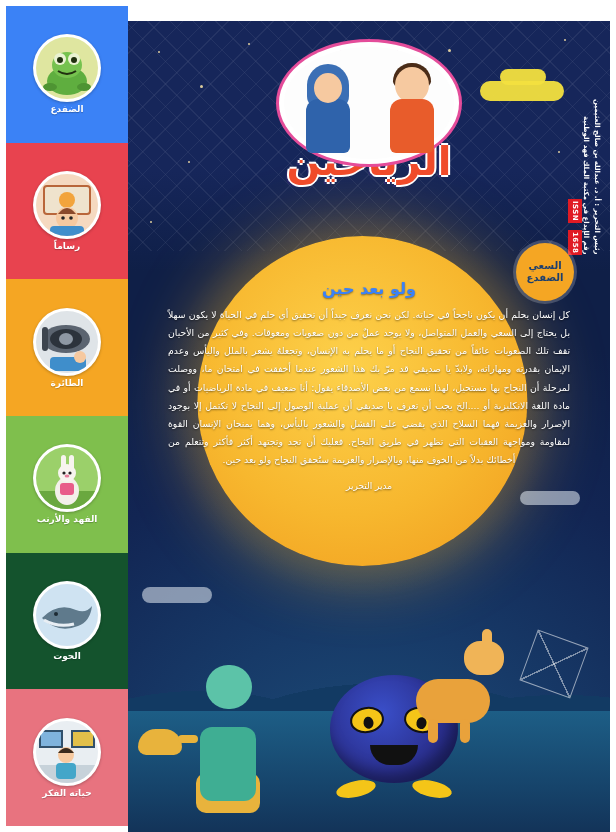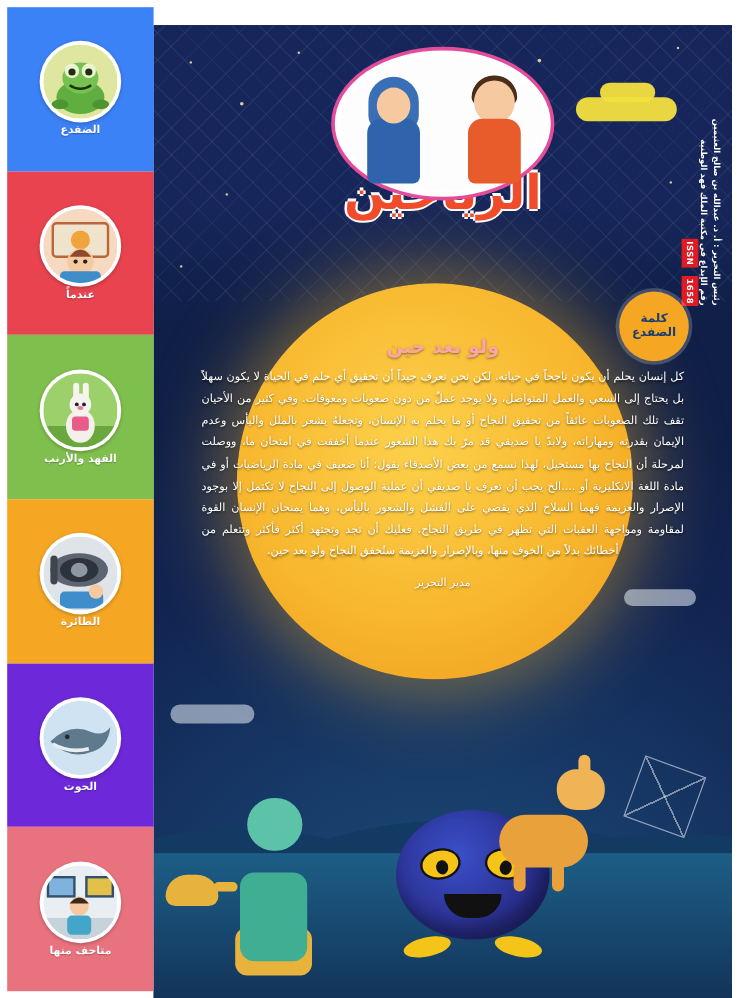--- a/index.html
+++ b/index.html
@@ -233,21 +233,21 @@
     position: absolute;
     top: 258px;
     left: 26px; right: 26px;
     z-index: 4;
     text-align: center;
     color: #ffffff;
   }
   .ed-title {
     font-size: 16px;
     font-weight: bold;
-    color: #fca5a5;
+    color: #3b82f6;
     margin-bottom: 8px;
     text-shadow: 0 1px 2px rgba(0,0,0,.45);
   }
   .ed-body {
     font-size: 9.3px;
     line-height: 1.95;
     text-align: justify;
     text-align-last: center;
     color: #ffffff;
     text-shadow: 0 1px 2px rgba(0,0,0,.55);
@@ -402,57 +402,57 @@
           <rect width="62" height="62" fill="#f5d9c0"></rect>
           <rect x="8" y="12" width="46" height="28" rx="3" fill="#efe3cd" stroke="#b9663a" stroke-width="2"></rect>
           <circle cx="31" cy="26" r="8" fill="#f2a43c"></circle>
           <circle cx="31" cy="44" r="11" fill="#f6c9a0"></circle>
           <path d="M22 40 q9 -12 18 0" fill="#8b4a2b"></path>
           <circle cx="27" cy="44" r="1.8" fill="#222"></circle>
             <circle cx="35" cy="44" r="1.8" fill="#222"></circle>
           <rect x="14" y="52" width="34" height="10" rx="4" fill="#3f8ecb"></rect>
         </svg>
       </div>
-      <span class="side-label">عندماً</span>
+      <span class="side-label">رساماً</span>
+    </div>
+
+    <div class="side-item" style="background:#f5a623">
+      <div class="side-thumb">
+        <svg width="62" height="62" viewBox="0 0 62 62" aria-hidden="true">
+          <rect width="62" height="62" fill="#dfe4e8"></rect>
+          <ellipse cx="30" cy="28" rx="24" ry="14" fill="#5b6470"></ellipse>
+          <ellipse cx="30" cy="28" rx="16" ry="10" fill="#2c333c"></ellipse>
+          <ellipse cx="30" cy="28" rx="7" ry="6" fill="#8e98a4"></ellipse>
+          <rect x="6" y="16" width="6" height="24" rx="3" fill="#3d454f"></rect>
+          <rect x="14" y="46" width="36" height="14" rx="4" fill="#3f8ecb"></rect>
+          <circle cx="44" cy="46" r="6" fill="#f6c9a0"></circle>
+        </svg>
+      </div>
+      <span class="side-label">الطائرة</span>
     </div>
 
     <div class="side-item" style="background:#7fbf4d">
       <div class="side-thumb">
         <svg width="62" height="62" viewBox="0 0 62 62" aria-hidden="true">
           <rect width="62" height="62" fill="#9bd06a"></rect>
           <rect y="44" width="62" height="18" fill="#6aa83f"></rect>
           <ellipse cx="31" cy="44" rx="12" ry="14" fill="#f3f0ea"></ellipse>
           <circle cx="31" cy="26" r="9" fill="#f7f4ef"></circle>
           <rect x="25" y="8" width="5" height="16" rx="2.5" fill="#f7f4ef"></rect>
           <rect x="33" y="8" width="5" height="16" rx="2.5" fill="#f7f4ef"></rect>
           <circle cx="28" cy="26" r="1.6" fill="#222"></circle>
             <circle cx="34" cy="26" r="1.6" fill="#222"></circle>
           <ellipse cx="31" cy="29" rx="2.4" ry="1.6" fill="#e57b9a"></ellipse>
           <rect x="24" y="36" width="14" height="12" rx="3" fill="#e85c8a"></rect>
         </svg>
       </div>
       <span class="side-label">الفهد والأرنب</span>
     </div>
 
-    <div class="side-item" style="background:#f5a623">
-      <div class="side-thumb">
-        <svg width="62" height="62" viewBox="0 0 62 62" aria-hidden="true">
-          <rect width="62" height="62" fill="#dfe4e8"></rect>
-          <ellipse cx="30" cy="28" rx="24" ry="14" fill="#5b6470"></ellipse>
-          <ellipse cx="30" cy="28" rx="16" ry="10" fill="#2c333c"></ellipse>
-          <ellipse cx="30" cy="28" rx="7" ry="6" fill="#8e98a4"></ellipse>
-          <rect x="6" y="16" width="6" height="24" rx="3" fill="#3d454f"></rect>
-          <rect x="14" y="46" width="36" height="14" rx="4" fill="#3f8ecb"></rect>
-          <circle cx="44" cy="46" r="6" fill="#f6c9a0"></circle>
-        </svg>
-      </div>
-      <span class="side-label">الطائرة</span>
-    </div>
-
-    <div class="side-item" style="background:#6d28d9">
+    <div class="side-item" style="background:#14532d">
       <div class="side-thumb">
         <svg width="62" height="62" viewBox="0 0 62 62" aria-hidden="true">
           <rect width="62" height="62" fill="#cfe3f2"></rect>
           <path d="M6 34 q16 -16 34 -8 q10 4 16 -4 q-2 16 -14 20 q-20 8 -36 -8z" fill="#5f7a8c"></path>
           <path d="M8 36 q14 8 30 4" stroke="#e8eef4" stroke-width="3" fill="none"></path>
           <circle cx="20" cy="30" r="2" fill="#1d2a33"></circle>
         </svg>
       </div>
       <span class="side-label">الحوت</span>
     </div>
@@ -462,21 +462,21 @@
         <svg width="62" height="62" viewBox="0 0 62 62" aria-hidden="true">
           <rect width="62" height="62" fill="#e9eef2"></rect>
           <rect x="4" y="10" width="22" height="16" fill="#7fb3dd" stroke="#31506b" stroke-width="2"></rect>
           <rect x="36" y="10" width="22" height="16" fill="#e2c04a" stroke="#31506b" stroke-width="2"></rect>
           <rect y="44" width="62" height="18" fill="#c7d2da"></rect>
           <circle cx="30" cy="34" r="8" fill="#f6c9a0"></circle>
           <path d="M22 32 q8 -10 16 0" fill="#3a2a1d"></path>
           <rect x="20" y="42" width="20" height="16" rx="4" fill="#43a6c9"></rect>
         </svg>
       </div>
-      <span class="side-label">متاحف منها</span>
+      <span class="side-label">حياته الفكر</span>
     </div>
 
 
   </div>
 
   <div class="cover">
     <div class="sky"></div>
     <div class="sky-top"></div>
     <div class="pattern"></div>
 
@@ -521,21 +521,21 @@
     </div>
 
     <div class="credits">
       <b>رئيس التحرير : أ. د. عبدالله بن صالح العثيمين</b>
       <b>رقم الإيداع في مكتبة الملك فهد الوطنية</b>
       <span class="credit-badge">ISSN</span>
       <span class="credit-badge">1658</span>
     </div>
 
     <div class="issue-badge">
-      <span>كلمة</span>
+      <span>السعي</span>
       <span>الضفدع</span>
     </div>
 
     <div class="editorial">
       <div class="ed-title">ولو بعد حين</div>
       <div class="ed-body">كل إنسان يحلم أن يكون ناجحاً في حياته. لكن نحن نعرف جيداً أن تحقيق أي حلم في الحياة لا يكون سهلاً بل يحتاج إلى السعي والعمل المتواصل، ولا يوجد عملٌ من دون صعوبات ومعوقات. وفي كثير من الأحيان تقف تلك الصعوبات عائقاً من تحقيق النجاح أو ما يحلم به الإنسان، وتجعلهُ يشعر بالملل واليأس وعدم الإيمان بقدرته ومهاراته، ولابدّ يا صديقي قد مرّ بك هذا الشعور عندما أخفقت في امتحان ما، ووصلت لمرحلة أن النجاح بها مستحيل، لهذا نسمع من بعض الأصدقاء يقول: أنا ضعيف في مادة الرياضيات أو في مادة اللغة الانكليزية أو ....الخ يجب أن تعرف يا صديقي أن عملية الوصول إلى النجاح لا تكتمل إلا بوجود الإصرار والعزيمة فهما السلاح الذي يقضي على الفشل والشعور باليأس، وهما يمنحان الإنسان القوة لمقاومة ومواجهة العقبات التي تظهر في طريق النجاح. فعليك أن تجد وتجتهد أكثر فأكثر وتتعلم من أخطائك بدلاً من الخوف منها، وبالإصرار والعزيمة ستُحقق النجاح ولو بعد حين.</div>
       <div class="ed-sign">مدير التحرير</div>
     </div>
 
     <div class="chars">

